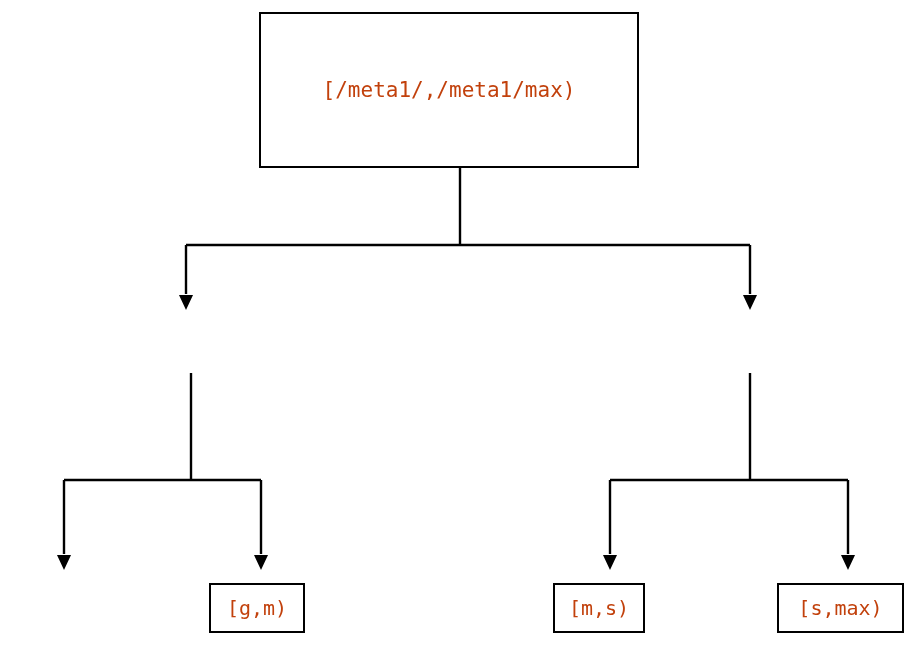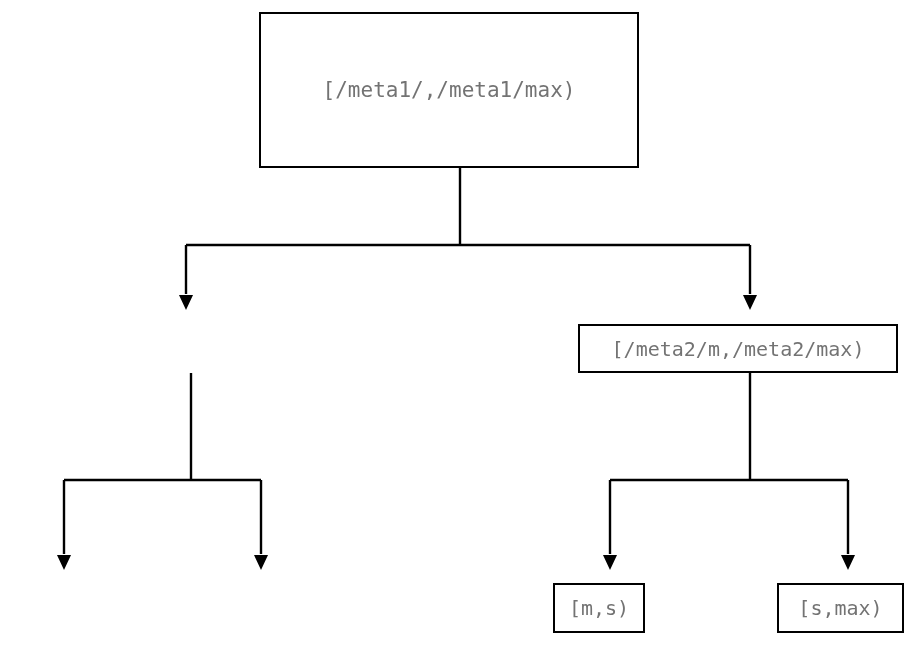--- a/index.html
+++ b/index.html
@@ -30,21 +30,21 @@
     box-sizing: border-box;
     border: 2px solid #000000;
     background: #ffffff;
     display: flex;
     align-items: center;
     justify-content: center;
     text-align: center;
   }
   .node-label {
     font-family: "DejaVu Sans Mono", "Liberation Mono", monospace;
-    color: #737373;
+    color: #c2410c;
     white-space: pre;
     letter-spacing: 0px;
   }
   .node-root {
     left: 259px;
     top: 12px;
     width: 380px;
     height: 156px;
   }
   .node-root .node-label {
@@ -119,25 +119,25 @@
       <path d="M 848 480 L 848 554" stroke="#000000" stroke-width="2.4" fill="none"></path>
       <polygon points="841,555 855,555 848,570" fill="#000000"></polygon>
     </g>
   </svg>
 
   <div class="node-box node-root">
     <span class="node-label">[/meta1/,/meta1/max)</span>
   </div>
 
 
-  <div class="node-box node-mid node-mid-right">
-    <span class="node-label">[/meta2/m,/meta2/max)</span>
-  </div>
 
 
+  <div class="node-box node-leaf node-leaf-2">
+    <span class="node-label">[g,m)</span>
+  </div>
 
   <div class="node-box node-leaf node-leaf-3">
     <span class="node-label">[m,s)</span>
   </div>
 
   <div class="node-box node-leaf node-leaf-4">
     <span class="node-label">[s,max)</span>
   </div>
 
 </div>

